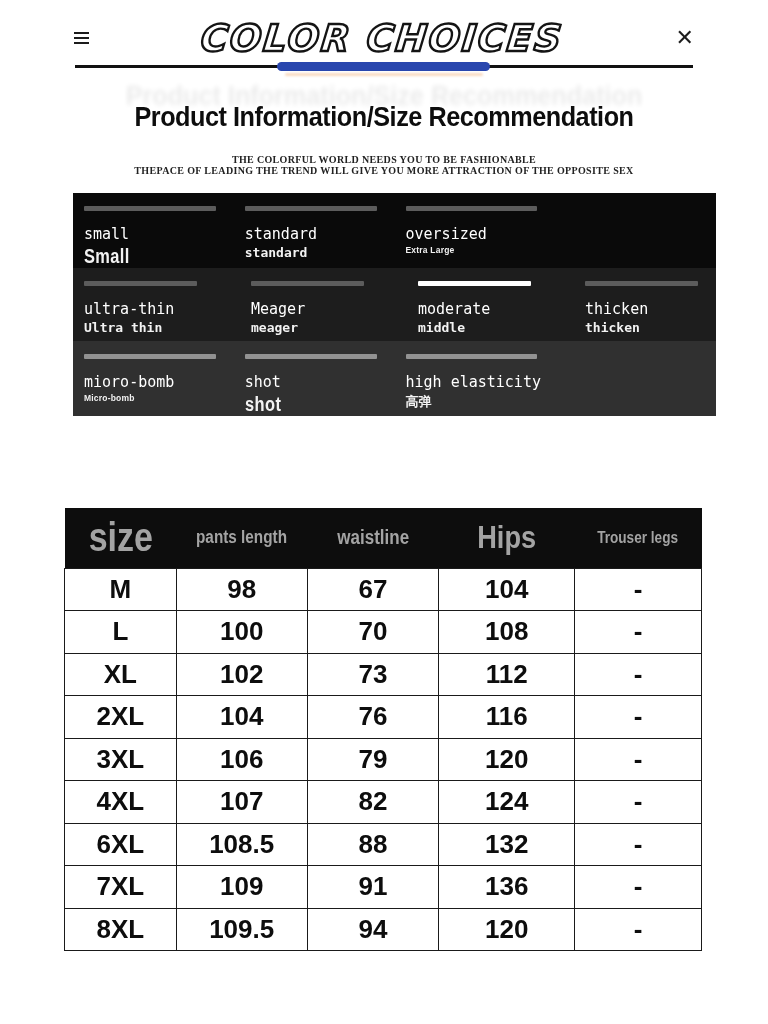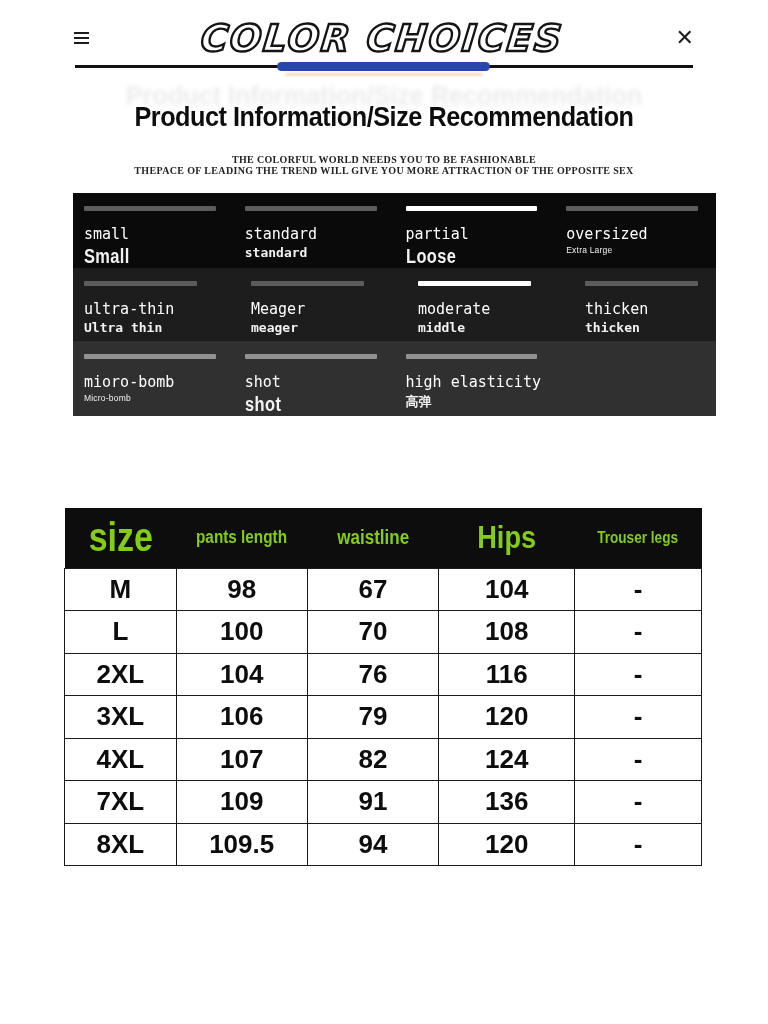--- a/index.html
+++ b/index.html
@@ -94,35 +94,35 @@
     font-weight:500; font-size:15px; color:#fff;
     white-space:nowrap;
   }
   .attr-sub { margin:2px 6px 0 11px; color:#f2f2f2; white-space:nowrap; }
   .attr-sub[data-size="lg"] {
     font-weight:bold; font-size:20px;
     display:inline-block; transform:scaleX(.82); transform-origin:left;
     letter-spacing:.5px;
   }
   .attr-sub[data-size="md"] { font-family:"DejaVu Sans Mono", monospace; font-weight:bold; font-size:13px; }
-  .attr-sub[data-size="sm"] { font-weight:normal; font-size:8.5px; letter-spacing:.2px; }
+  .attr-sub[data-size="sm"] { font-weight:bold; font-size:8.5px; letter-spacing:.2px; }
 
   
   .size-table {
     position:absolute; top:508px; left:64px;
     width:638px; border-collapse:collapse; table-layout:fixed;
   }
   .size-table col.c0 { width:17.55%; }
   .size-table col.c1 { width:20.53%; }
   .size-table col.c2 { width:20.69%; }
   .size-table col.c3 { width:21.32%; }
   .size-table col.c4 { width:19.91%; }
   .size-table thead tr { height:60px; }
   .size-table thead th {
-    background:#0d0d0d; color:#84cc16; font-weight:bold;
+    background:#0d0d0d; color:#a3a3a3; font-weight:bold;
     text-align:center; vertical-align:middle;
     border:none;
   }
   .size-table thead th .hd { display:inline-block; transform:scaleX(.85); white-space:nowrap; }
   .size-table thead th.h0 .hd { font-size:40px; }
   .size-table thead th.h1 .hd { font-size:18px; }
   .size-table thead th.h2 .hd { font-size:20px; }
   .size-table thead th.h3 .hd { font-size:32px; }
   .size-table thead th.h4 .hd { font-size:16px; }
   .size-table tbody tr { height:42.5px; }
@@ -164,25 +164,20 @@
       <div class="level-bar" data-selected="false"></div>
       <div class="attr-label">small</div>
       <div class="attr-sub" data-size="lg">Small</div>
     </div>
     <div class="attr-cell">
       <div class="level-bar" data-selected="false"></div>
       <div class="attr-label">standard</div>
       <div class="attr-sub" data-size="md">standard</div>
     </div>
     <div class="attr-cell">
-      <div class="level-bar" data-selected="true"></div>
-      <div class="attr-label">partial</div>
-      <div class="attr-sub" data-size="lg">Loose</div>
-    </div>
-    <div class="attr-cell">
       <div class="level-bar" data-selected="false"></div>
       <div class="attr-label">oversized</div>
       <div class="attr-sub" data-size="sm">Extra Large</div>
     </div>
   </div>
 
   <div class="panel-row r1">
     <div class="attr-cell">
       <div class="level-bar" data-selected="false"></div>
       <div class="attr-label">ultra-thin</div>
@@ -251,20 +246,27 @@
       <td>-</td>
     </tr>
     <tr>
       <td>L</td>
       <td>100</td>
       <td>70</td>
       <td>108</td>
       <td>-</td>
     </tr>
     <tr>
+      <td>XL</td>
+      <td>102</td>
+      <td>73</td>
+      <td>112</td>
+      <td>-</td>
+    </tr>
+    <tr>
       <td>2XL</td>
       <td>104</td>
       <td>76</td>
       <td>116</td>
       <td>-</td>
     </tr>
     <tr>
       <td>3XL</td>
       <td>106</td>
       <td>79</td>
@@ -272,20 +274,27 @@
       <td>-</td>
     </tr>
     <tr>
       <td>4XL</td>
       <td>107</td>
       <td>82</td>
       <td>124</td>
       <td>-</td>
     </tr>
     <tr>
+      <td>6XL</td>
+      <td>108.5</td>
+      <td>88</td>
+      <td>132</td>
+      <td>-</td>
+    </tr>
+    <tr>
       <td>7XL</td>
       <td>109</td>
       <td>91</td>
       <td>136</td>
       <td>-</td>
     </tr>
     <tr>
       <td>8XL</td>
       <td>109.5</td>
       <td>94</td>

